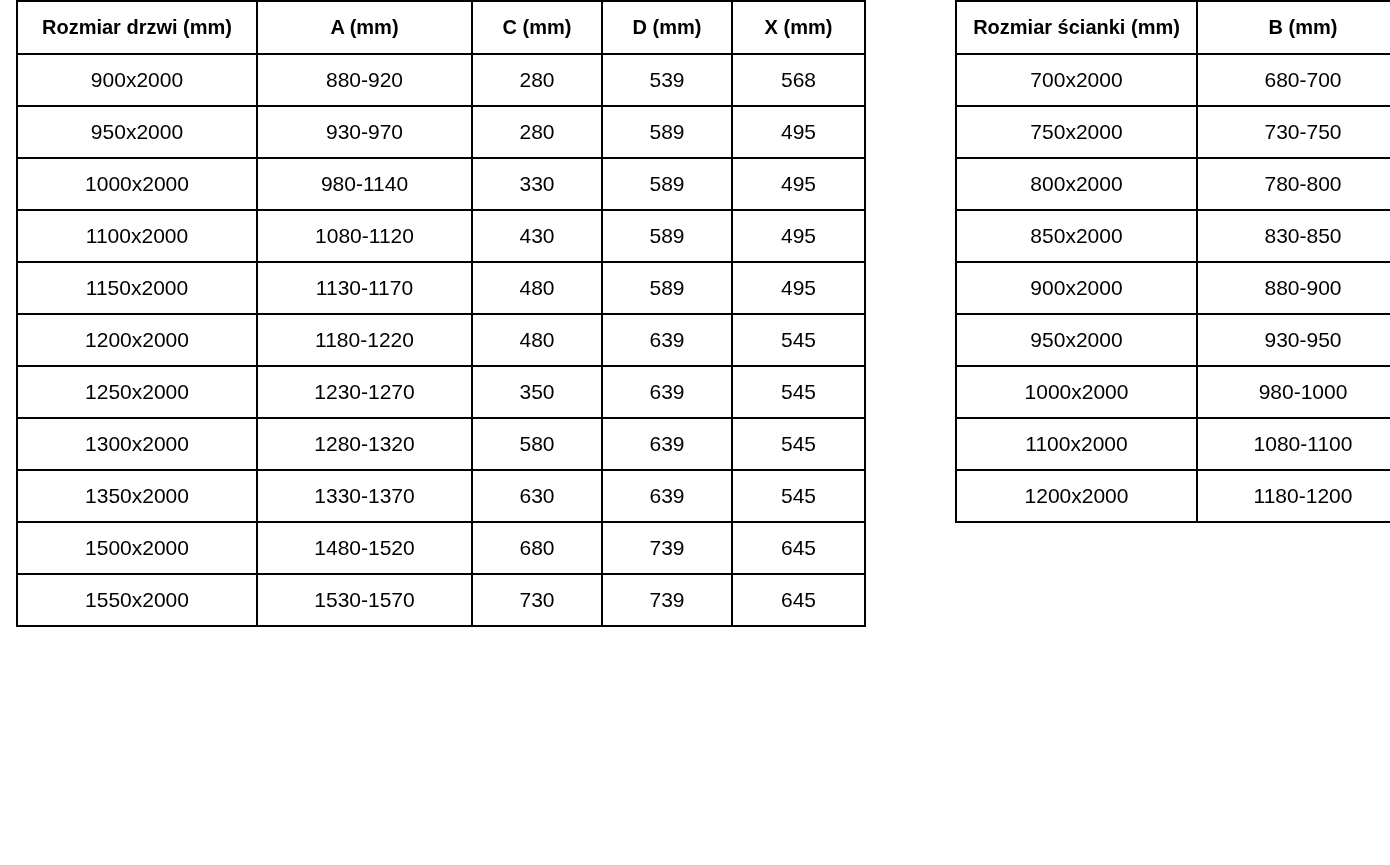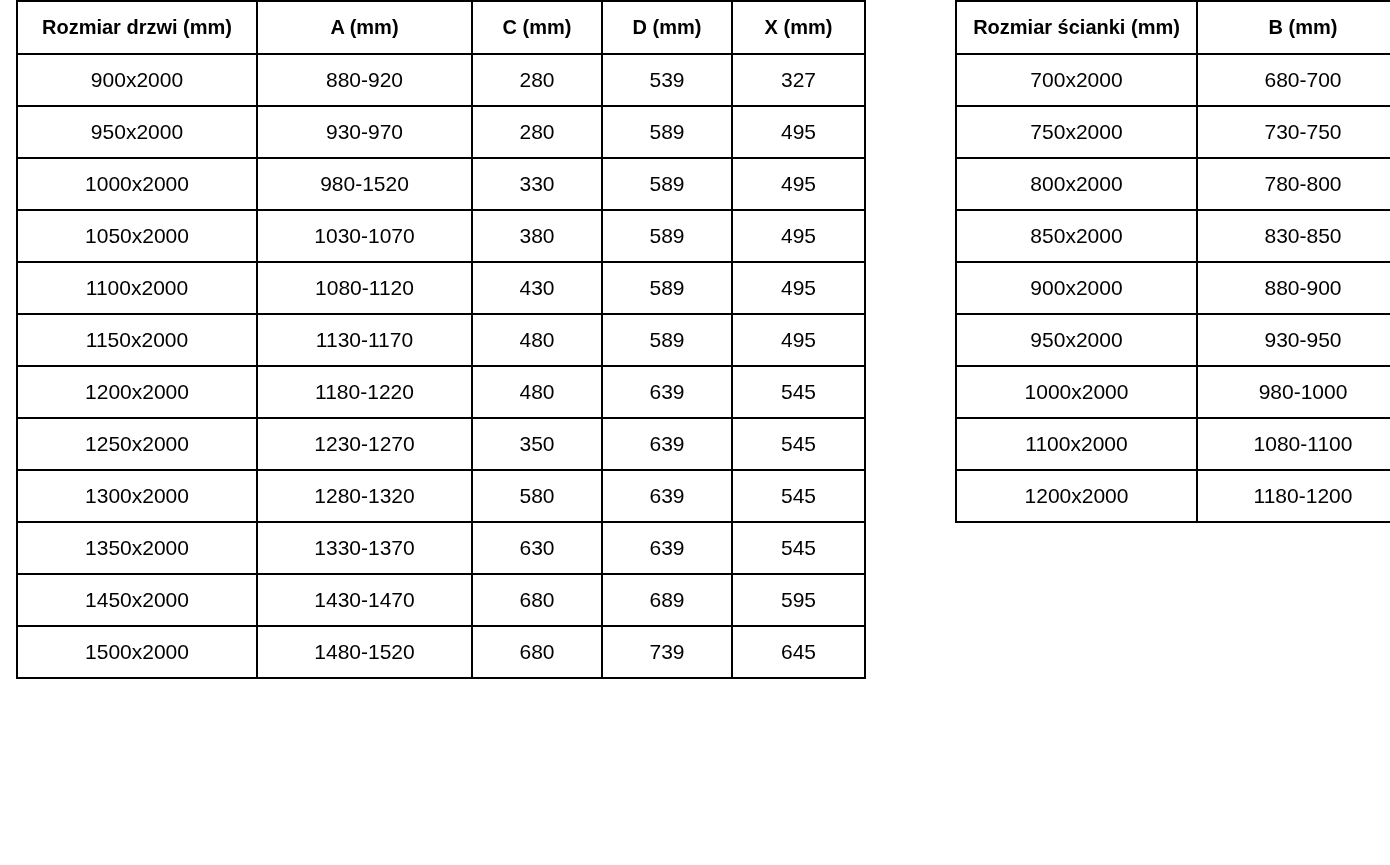--- a/index.html
+++ b/index.html
@@ -67,40 +67,33 @@
           <th>D (mm)</th>
           <th>X (mm)</th>
         </tr>
     </thead>
     <tbody>
         <tr>
           <td>900x2000</td>
           <td>880-920</td>
           <td>280</td>
           <td>539</td>
-          <td>327</td>
+          <td>568</td>
         </tr>
         <tr>
           <td>950x2000</td>
           <td>930-970</td>
           <td>280</td>
           <td>589</td>
           <td>495</td>
         </tr>
         <tr>
           <td>1000x2000</td>
-          <td>980-1520</td>
+          <td>980-1140</td>
           <td>330</td>
-          <td>589</td>
-          <td>495</td>
-        </tr>
-        <tr>
-          <td>1050x2000</td>
-          <td>1030-1070</td>
-          <td>380</td>
           <td>589</td>
           <td>495</td>
         </tr>
         <tr>
           <td>1100x2000</td>
           <td>1080-1120</td>
           <td>430</td>
           <td>589</td>
           <td>495</td>
         </tr>
@@ -133,30 +126,30 @@
           <td>545</td>
         </tr>
         <tr>
           <td>1350x2000</td>
           <td>1330-1370</td>
           <td>630</td>
           <td>639</td>
           <td>545</td>
         </tr>
         <tr>
-          <td>1450x2000</td>
-          <td>1430-1470</td>
-          <td>680</td>
-          <td>689</td>
-          <td>595</td>
-        </tr>
-        <tr>
           <td>1500x2000</td>
           <td>1480-1520</td>
           <td>680</td>
+          <td>739</td>
+          <td>645</td>
+        </tr>
+        <tr>
+          <td>1550x2000</td>
+          <td>1530-1570</td>
+          <td>730</td>
           <td>739</td>
           <td>645</td>
         </tr>
       </tbody>
   </table>
 
   <table class="wall-table">
     <colgroup>
       <col style="width:241px">
       <col style="width:212px">

